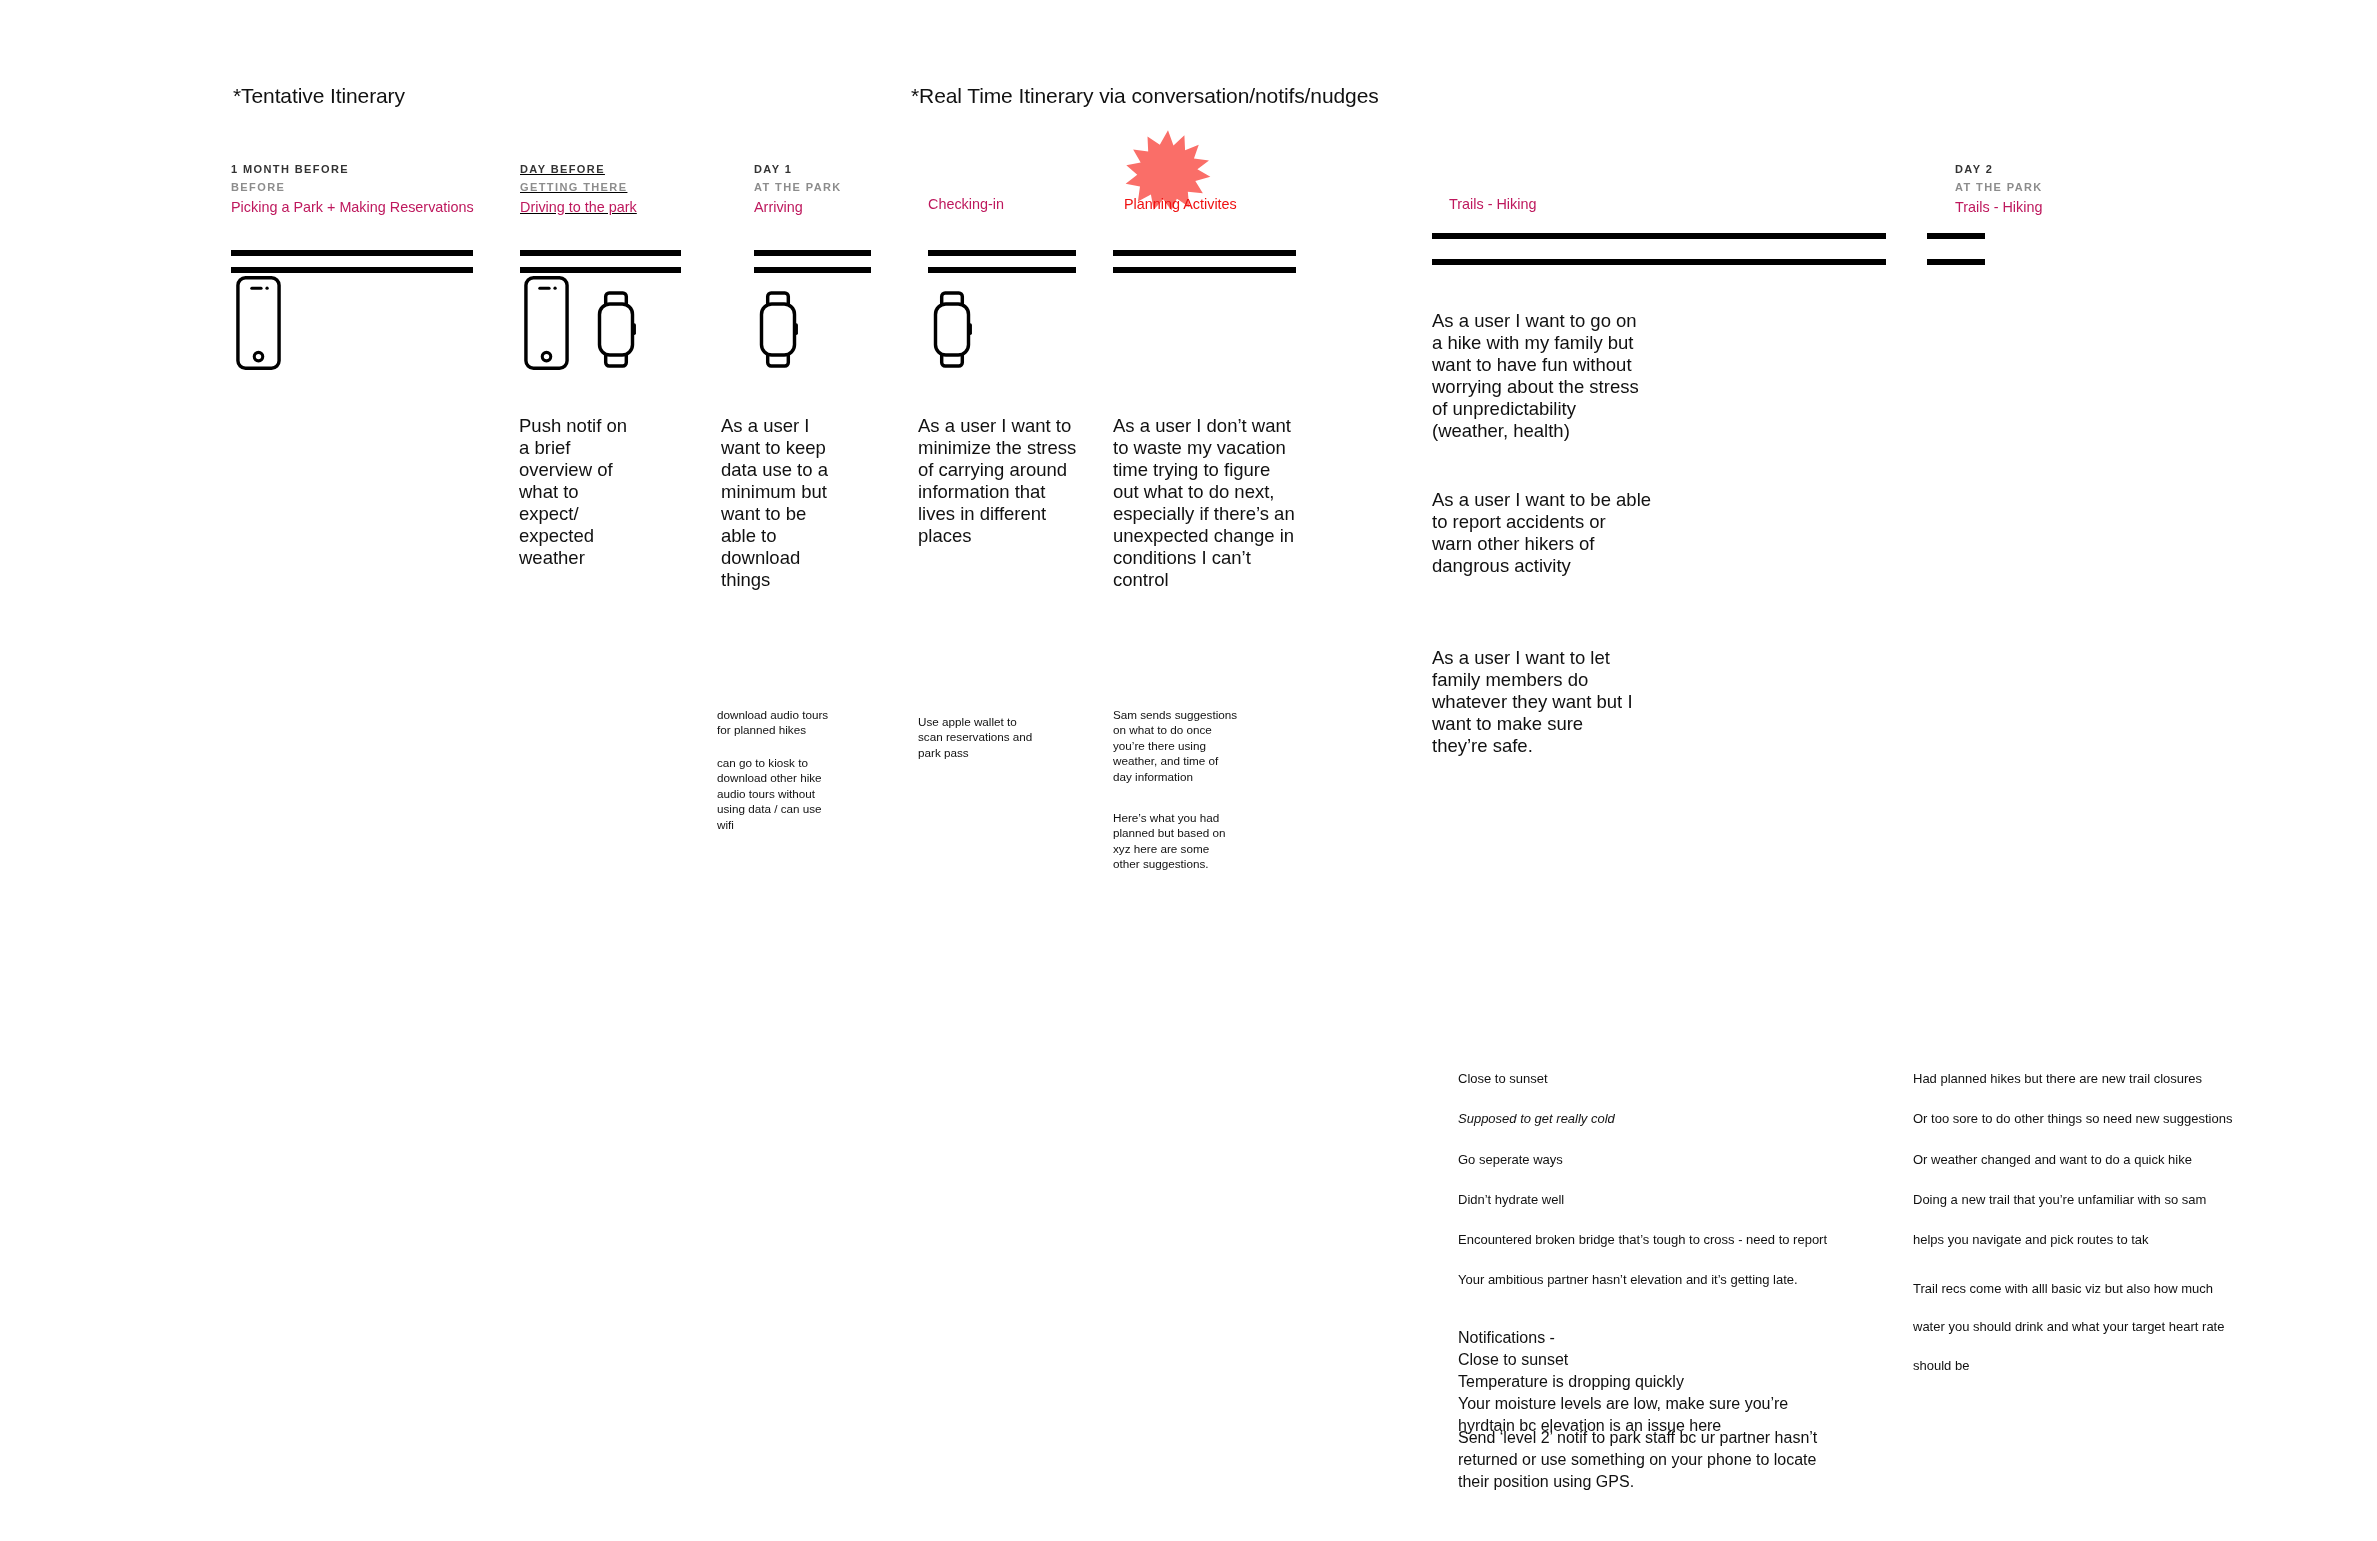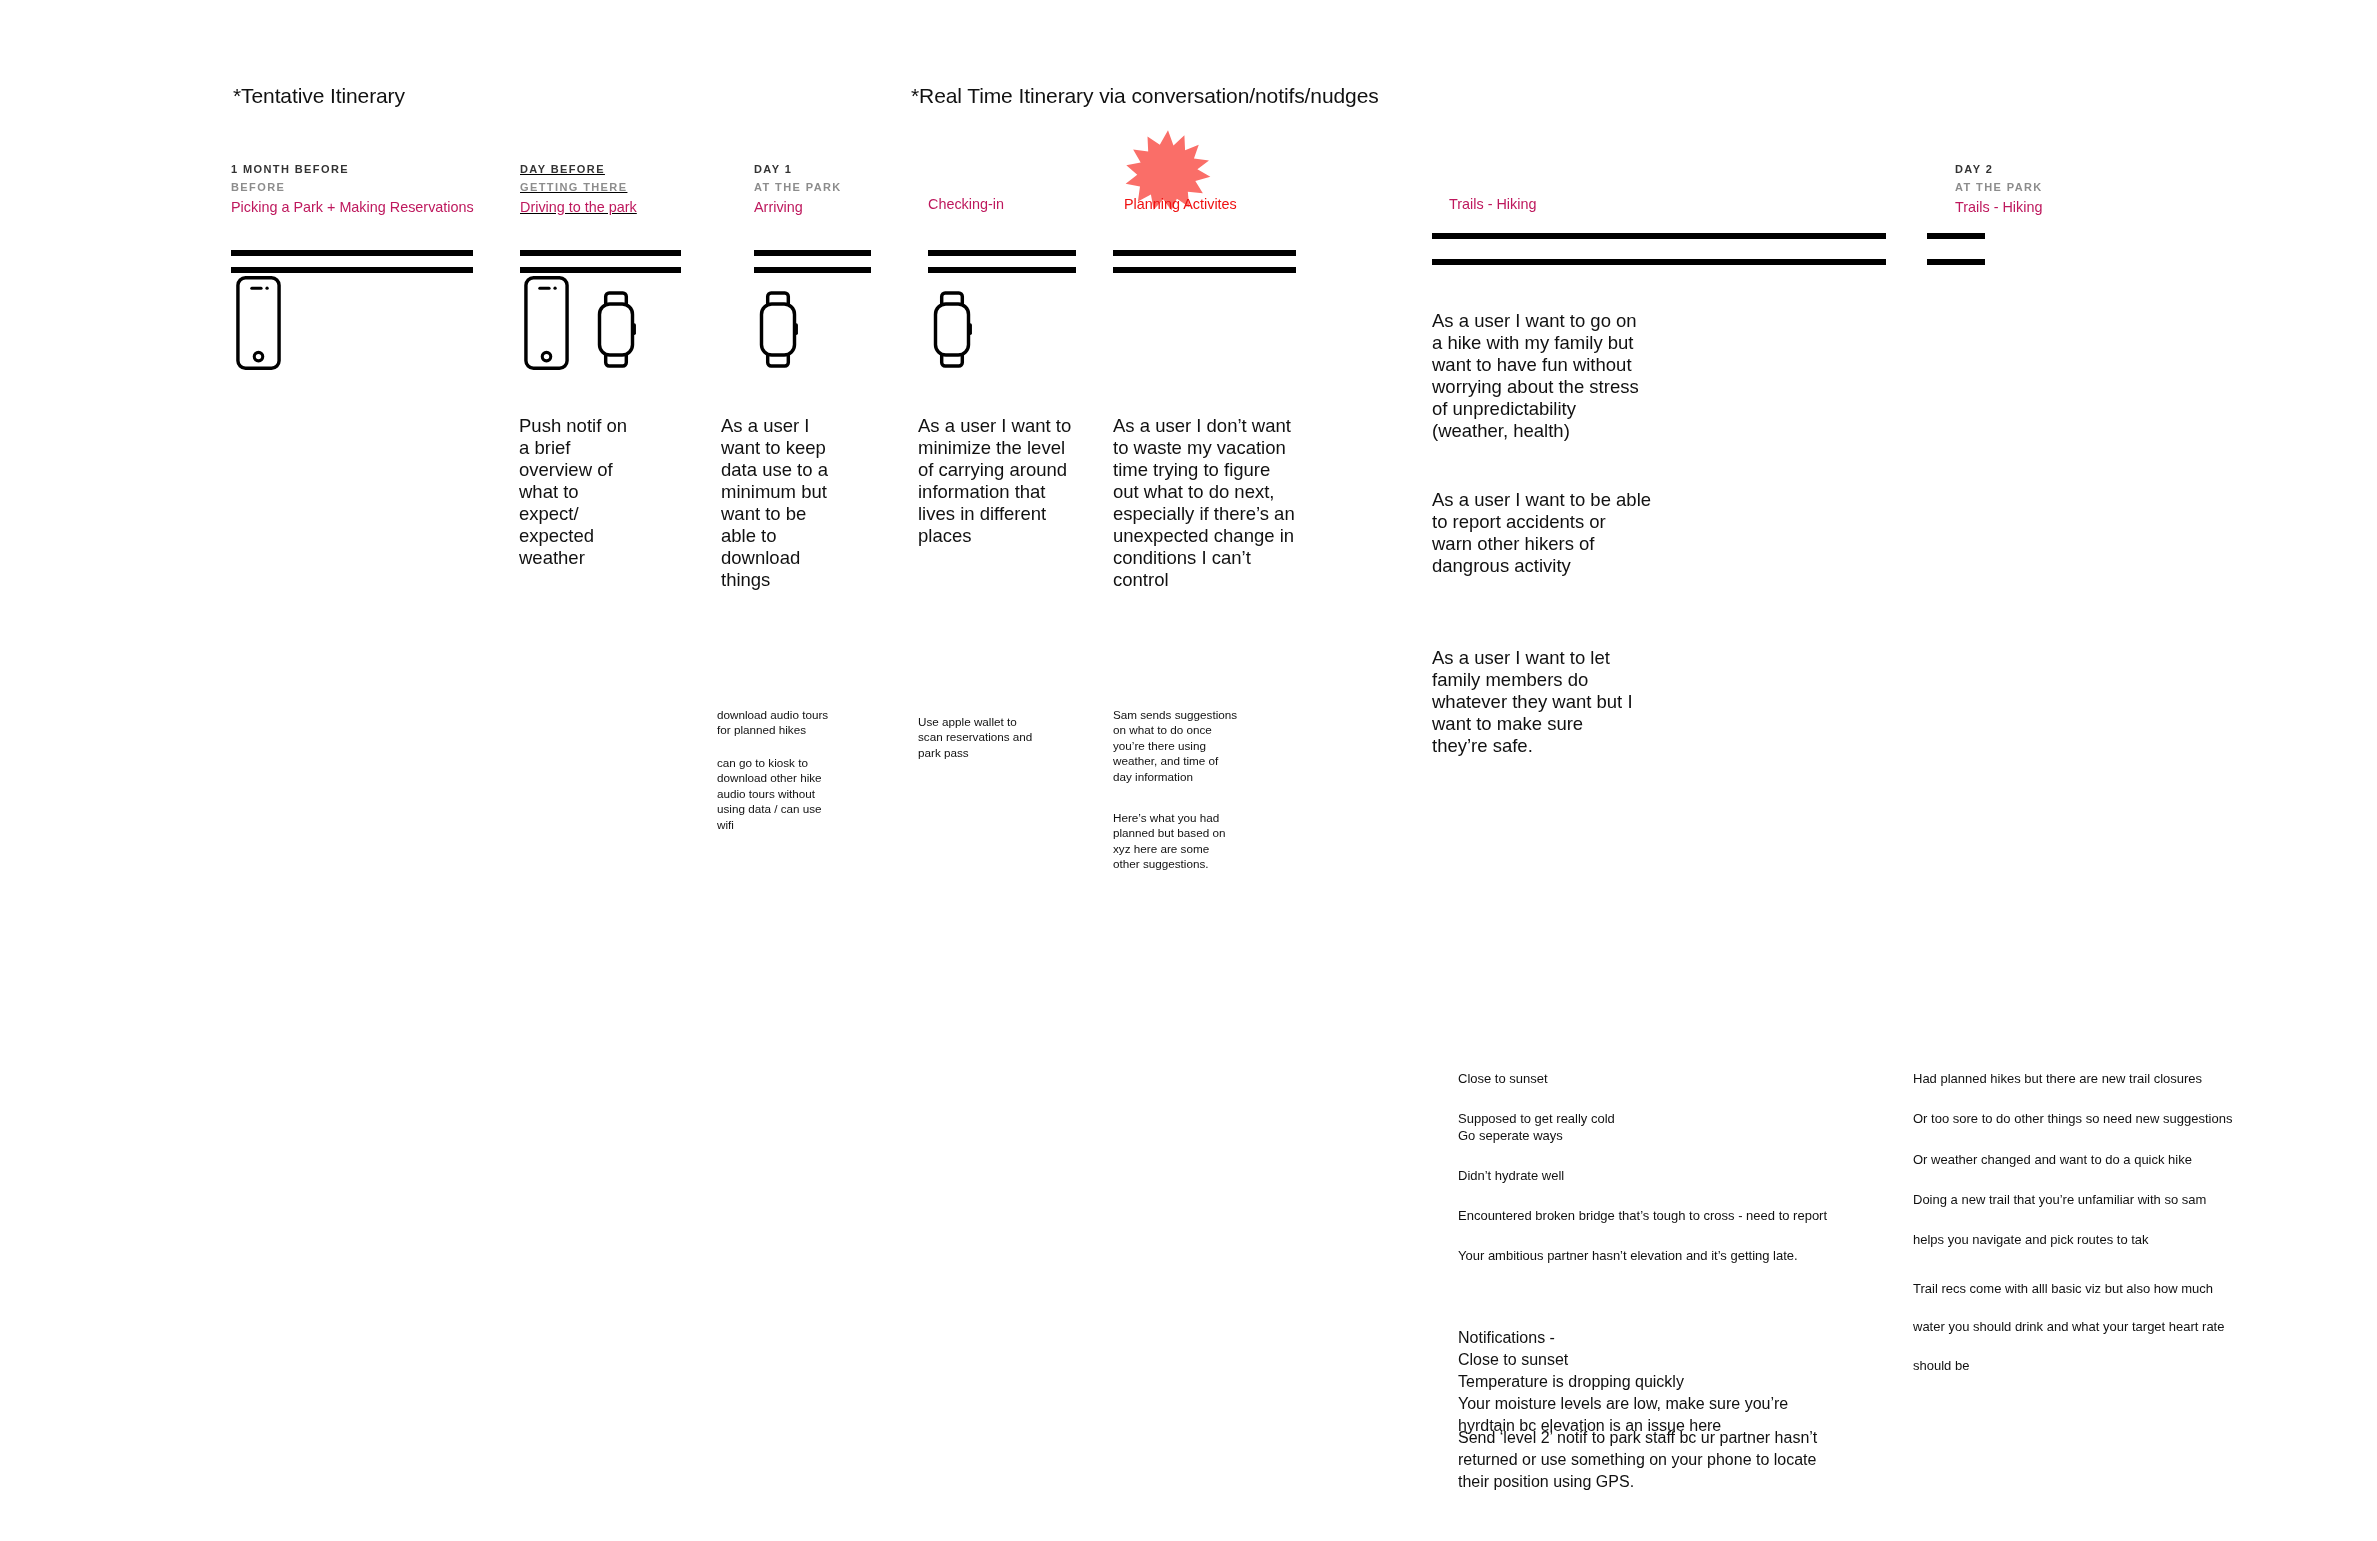--- a/index.html
+++ b/index.html
@@ -203,21 +203,21 @@
   <div class="abs story" style="left:721px; top:415px; width:148px;">As a user I
 want to keep
 data use to a
 minimum but
 want to be
 able to
 download
 things</div>
 
   <div class="abs story" style="left:918px; top:415px; width:192px;">As a user I want to
-minimize the level
+minimize the stress
 of carrying around
 information that
 lives in different
 places</div>
 
   <div class="abs story" style="left:1113px; top:415px; width:220px;">As a user I don’t want
 to waste my vacation
 time trying to figure
 out what to do next,
 especially if there’s an
@@ -263,21 +263,21 @@
 weather, and time of
 day information</div>
 
   <div class="abs note" style="left:1113px; top:810px; width:158px;">Here’s what you had
 planned but based on
 xyz here are some
 other suggestions.</div>
 
   <div class="abs" style="left:1458px; top:1071px;">
     <div class="scenario" style="margin-bottom:24px;">Close to sunset</div>
-    <div class="scenario" style="">Supposed to get really cold</div>
+    <div class="scenario" style="margin-bottom:24px;font-style:italic;">Supposed to get really cold</div>
     <div class="scenario" style="margin-bottom:24px;">Go seperate ways</div>
     <div class="scenario" style="margin-bottom:24px;">Didn’t hydrate well</div>
     <div class="scenario" style="margin-bottom:24px;">Encountered broken bridge that’s tough to cross - need to report</div>
     <div class="scenario">Your ambitious partner hasn’t elevation and it’s getting late.</div>
   </div>
 
   <div class="abs notif-block" style="left:1458px; top:1321px; width:384px;">Notifications -
 Close to sunset
 Temperature is dropping quickly
 Your moisture levels are low, make sure you’re

